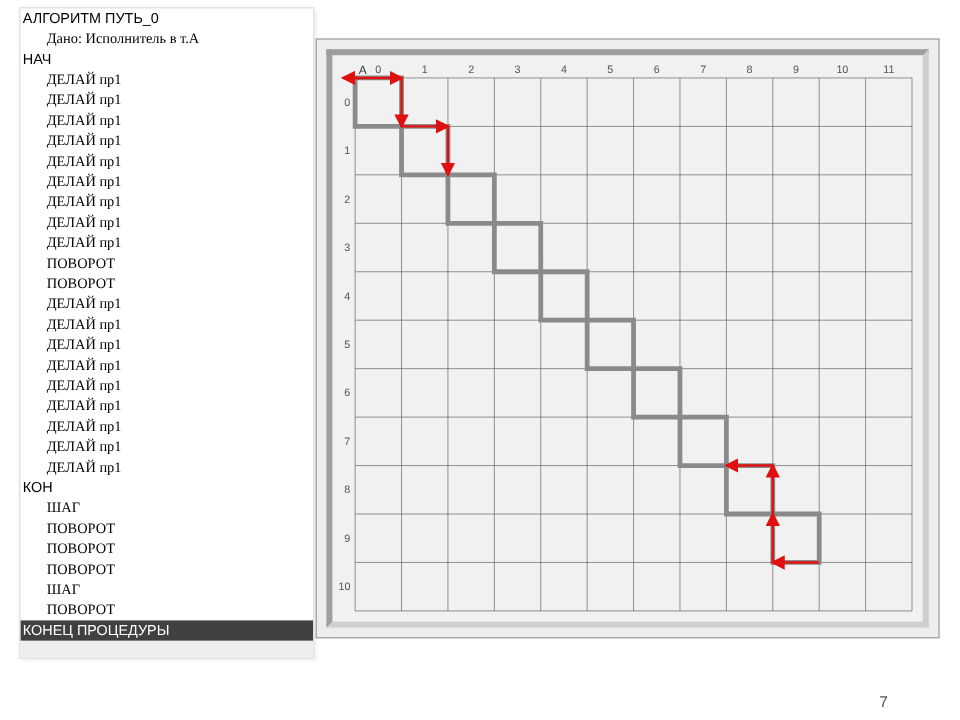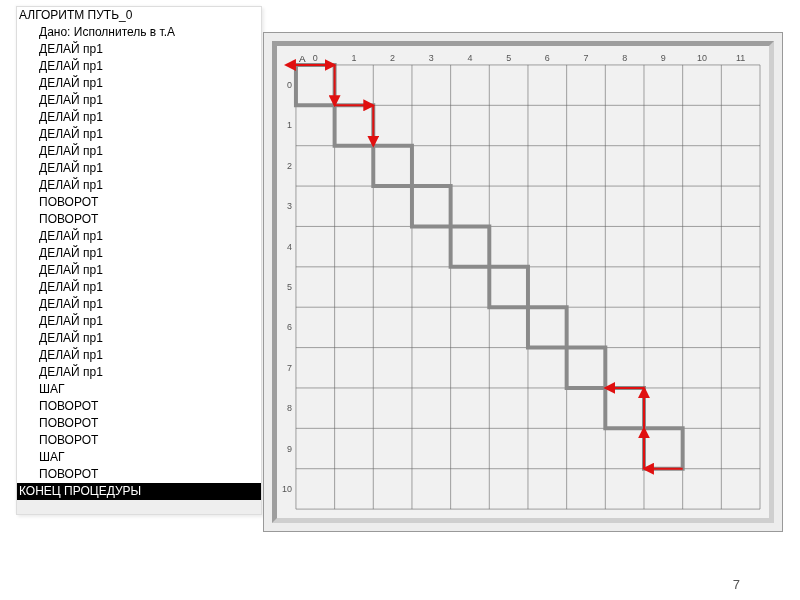--- a/index.html
+++ b/index.html
@@ -26,23 +26,23 @@
     border: 1px solid #ddd;
     box-shadow: 2px 2px 3px rgba(0,0,0,0.08), -1px -1px 2px rgba(0,0,0,0.03);
     line-height: 17px;
     color: #000;
     overflow: hidden;
   }
   .code-panel .line {
     white-space: pre;
     padding: 0 2px;
   }
-  .code-panel .ind1 { padding-left: 22px; }
+  .code-panel .ind1 { padding-left: 22px; font-family: Liberation Serif, serif; }
   .code-panel .highlight {
-    background: #000000;
+    background: #404040;
     color: #fff;
   }
   .code-panel .trail {
     height: 14px;
     background: #eee;
   }
   .grid-wrap {
     position: absolute;
     left: 263px;
     top: 32px;
@@ -86,40 +86,42 @@
   }
 </style>
 </head>
 <body>
 
 <div class="page">
 
   <div class="code-panel" id="code-panel">
       <div class="line">АЛГОРИТМ ПУТЬ_0</div>
       <div class="line ind1">Дано: Исполнитель в т.А</div>
-      <div class="line ind1">ДЕЛАЙ пр1</div>
-      <div class="line ind1">ДЕЛАЙ пр1</div>
-      <div class="line ind1">ДЕЛАЙ пр1</div>
-      <div class="line ind1">ДЕЛАЙ пр1</div>
-      <div class="line ind1">ДЕЛАЙ пр1</div>
-      <div class="line ind1">ДЕЛАЙ пр1</div>
-      <div class="line ind1">ДЕЛАЙ пр1</div>
-      <div class="line ind1">ДЕЛАЙ пр1</div>
-      <div class="line ind1">ДЕЛАЙ пр1</div>
-      <div class="line ind1">ПОВОРОТ</div>
-      <div class="line ind1">ПОВОРОТ</div>
-      <div class="line ind1">ДЕЛАЙ пр1</div>
-      <div class="line ind1">ДЕЛАЙ пр1</div>
-      <div class="line ind1">ДЕЛАЙ пр1</div>
-      <div class="line ind1">ДЕЛАЙ пр1</div>
-      <div class="line ind1">ДЕЛАЙ пр1</div>
-      <div class="line ind1">ДЕЛАЙ пр1</div>
-      <div class="line ind1">ДЕЛАЙ пр1</div>
-      <div class="line ind1">ДЕЛАЙ пр1</div>
-      <div class="line ind1">ДЕЛАЙ пр1</div>
+      <div class="line">НАЧ</div>
+      <div class="line ind1">ДЕЛАЙ пр1</div>
+      <div class="line ind1">ДЕЛАЙ пр1</div>
+      <div class="line ind1">ДЕЛАЙ пр1</div>
+      <div class="line ind1">ДЕЛАЙ пр1</div>
+      <div class="line ind1">ДЕЛАЙ пр1</div>
+      <div class="line ind1">ДЕЛАЙ пр1</div>
+      <div class="line ind1">ДЕЛАЙ пр1</div>
+      <div class="line ind1">ДЕЛАЙ пр1</div>
+      <div class="line ind1">ДЕЛАЙ пр1</div>
+      <div class="line ind1">ПОВОРОТ</div>
+      <div class="line ind1">ПОВОРОТ</div>
+      <div class="line ind1">ДЕЛАЙ пр1</div>
+      <div class="line ind1">ДЕЛАЙ пр1</div>
+      <div class="line ind1">ДЕЛАЙ пр1</div>
+      <div class="line ind1">ДЕЛАЙ пр1</div>
+      <div class="line ind1">ДЕЛАЙ пр1</div>
+      <div class="line ind1">ДЕЛАЙ пр1</div>
+      <div class="line ind1">ДЕЛАЙ пр1</div>
+      <div class="line ind1">ДЕЛАЙ пр1</div>
+      <div class="line ind1">ДЕЛАЙ пр1</div>
+      <div class="line">КОН</div>
       <div class="line ind1">ШАГ</div>
       <div class="line ind1">ПОВОРОТ</div>
       <div class="line ind1">ПОВОРОТ</div>
       <div class="line ind1">ПОВОРОТ</div>
       <div class="line ind1">ШАГ</div>
       <div class="line ind1">ПОВОРОТ</div>
       <div class="line highlight">КОНЕЦ ПРОЦЕДУРЫ</div>
       <div class="trail"></div>
     </div>
 

